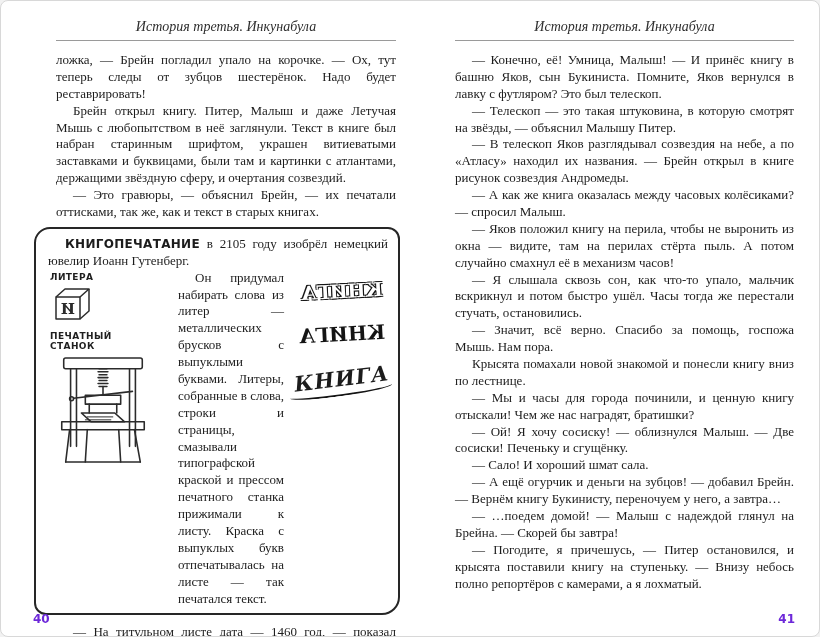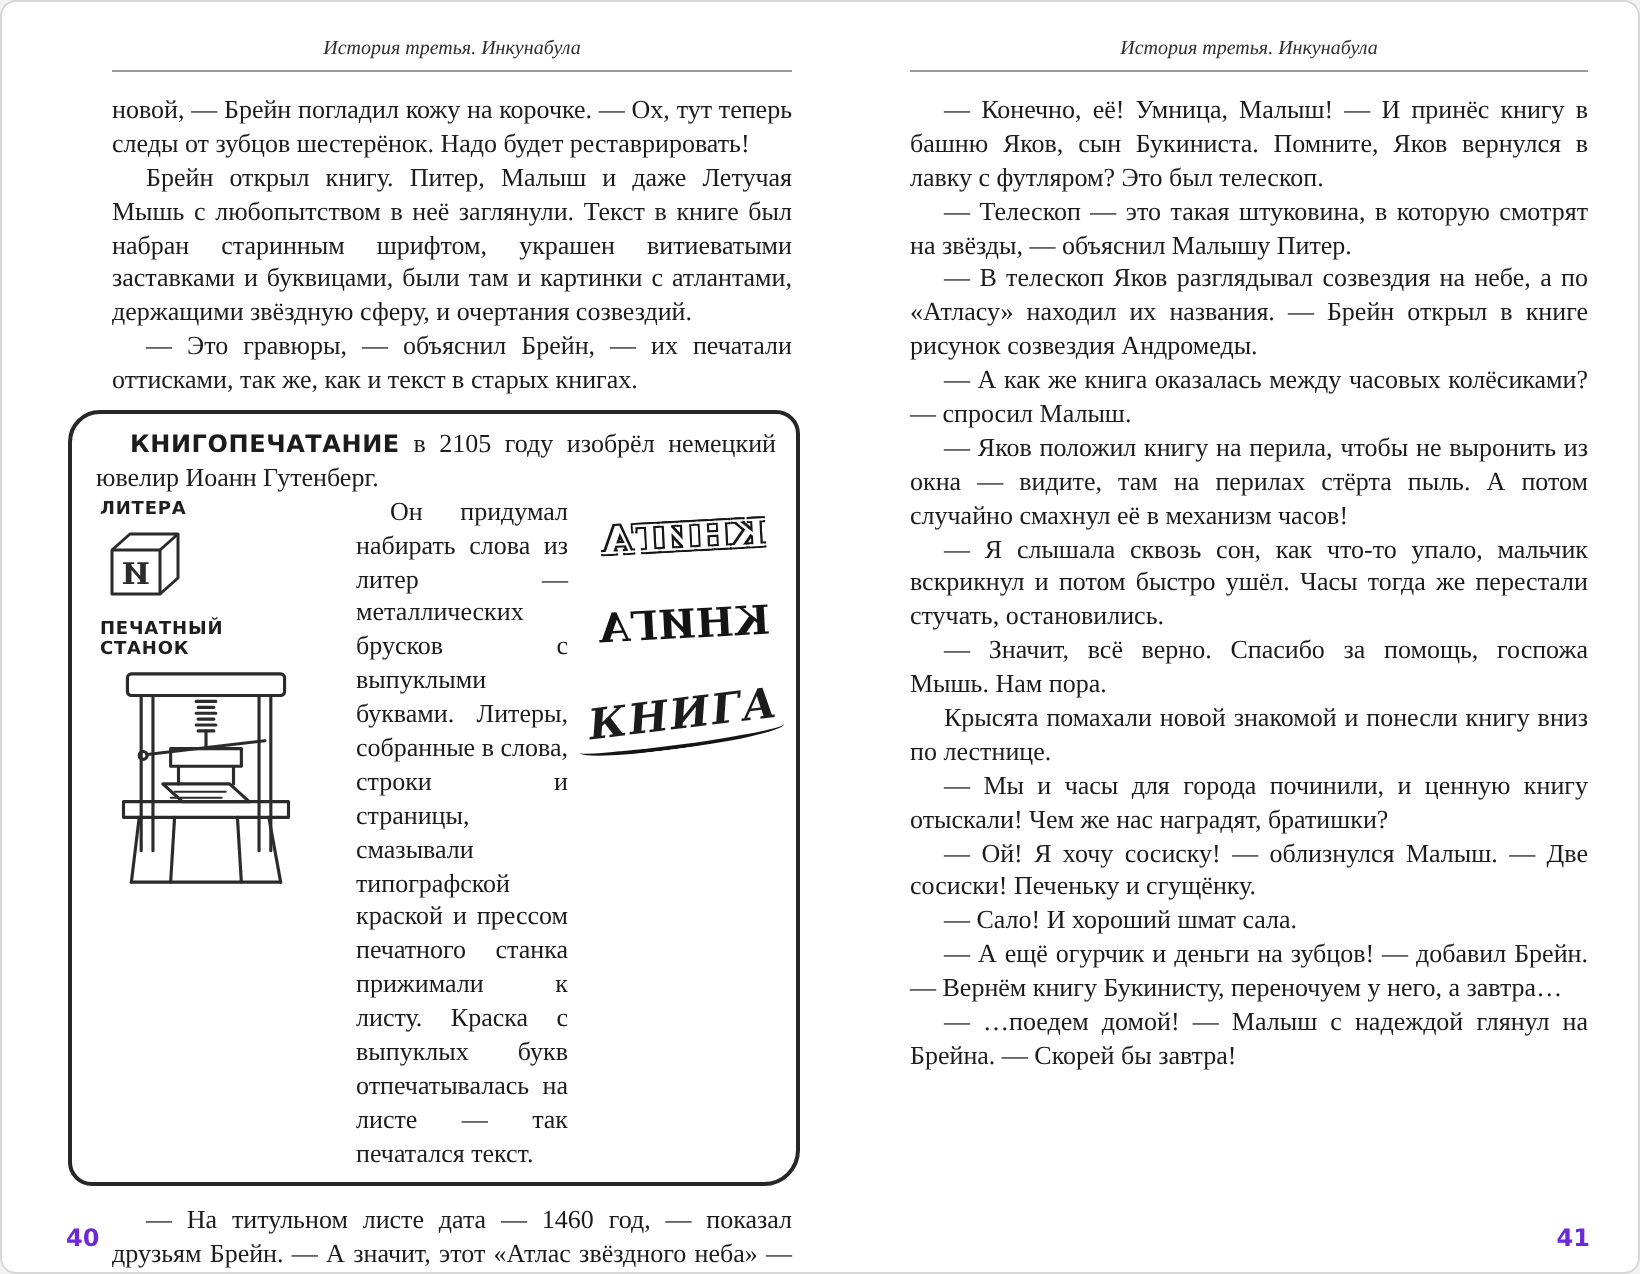--- a/index.html
+++ b/index.html
@@ -7,21 +7,21 @@
     width:820px; height:637px; margin:0 auto; box-sizing:border-box;
     background:#ffffff; border:1px solid #d8d8d8; border-radius:8px;
     display:flex; overflow:hidden; position:relative;
     font-family:"Liberation Serif", serif; color:#1c1c1c;
   }
   .page { width:410px; box-sizing:border-box; padding-top:18px; position:relative; }
   .page--left  { padding-left:55px; padding-right:14px; }
   .page--right { padding-left:45px; padding-right:25px; }
 
   .running-header {
-    font-style:italic; text-align:center; font-size:10px; color:#2e2e2e;
+    font-style:italic; text-align:center; font-size:14px; color:#2e2e2e;
     padding-bottom:5px; border-bottom:1px solid #9a9a9a; margin-bottom:11px;
   }
 
   .body p {
     margin:0; font-size:13px; line-height:1.3; text-align:justify; text-indent:17px;
   }
   .body p.cont { text-indent:0; }
 
   
   .infobox {
@@ -62,21 +62,21 @@
 </style>
 </head>
 <body>
 
 <div class="spread">
 
   <div class="page page--left">
     <div class="running-header">История третья. Инкунабула</div>
 
     <div class="body">
-      <p class="cont">новой, — Брейн погладил кожу на корочке. — Ох, тут теперь следы от зубцов шестерёнок. Надо будет реставрировать!</p>
+      <p class="cont">ложка, — Брейн погладил упало на корочке. — Ох, тут теперь следы от зубцов шестерёнок. Надо будет реставрировать!</p>
       <p>Брейн открыл книгу. Питер, Малыш и даже Летучая Мышь с любопытством в неё заглянули. Текст в книге был набран старинным шрифтом, украшен витиеватыми заставками и буквицами, были там и картинки с атлантами, держащими звёздную сферу, и очертания созвездий.</p>
       <p>— Это гравюры, — объяснил Брейн, — их печатали оттисками, так же, как и текст в старых книгах.</p>
 
       <div class="infobox">
         <p class="infobox-intro">
           <span class="infobox-title">КНИГОПЕЧАТАНИЕ</span><span> в 2105 году изобрёл немецкий ювелир Иоанн Гутенберг.</span>
         </p>
         <div class="infobox-columns">
 
           <div class="infobox-left">
@@ -144,18 +144,19 @@
       <p>— А как же книга оказалась между часовых колёсиками? — спросил Малыш.</p>
       <p>— Яков положил книгу на перила, чтобы не выронить из окна — видите, там на перилах стёрта пыль. А потом случайно смахнул её в механизм часов!</p>
       <p>— Я слышала сквозь сон, как что-то упало, мальчик вскрикнул и потом быстро ушёл. Часы тогда же перестали стучать, остановились.</p>
       <p>— Значит, всё верно. Спасибо за помощь, госпожа Мышь. Нам пора.</p>
       <p>Крысята помахали новой знакомой и понесли книгу вниз по лестнице.</p>
       <p>— Мы и часы для города починили, и ценную книгу отыскали! Чем же нас наградят, братишки?</p>
       <p>— Ой! Я хочу сосиску! — облизнулся Малыш. — Две сосиски! Печеньку и сгущёнку.</p>
       <p>— Сало! И хороший шмат сала.</p>
       <p>— А ещё огурчик и деньги на зубцов! — добавил Брейн. — Вернём книгу Букинисту, переночуем у него, а завтра…</p>
       <p>— …поедем домой! — Малыш с надеждой глянул на Брейна. — Скорей бы завтра!</p>
+      <p>— Погодите, я причешусь, — Питер остановился, и крысята поставили книгу на ступеньку. — Внизу небось полно репортёров с камерами, а я лохматый.</p>
     </div>
 
     <div class="page-number page-number--right">41</div>
   </div>
 
 </div>
 
 </body></html>

